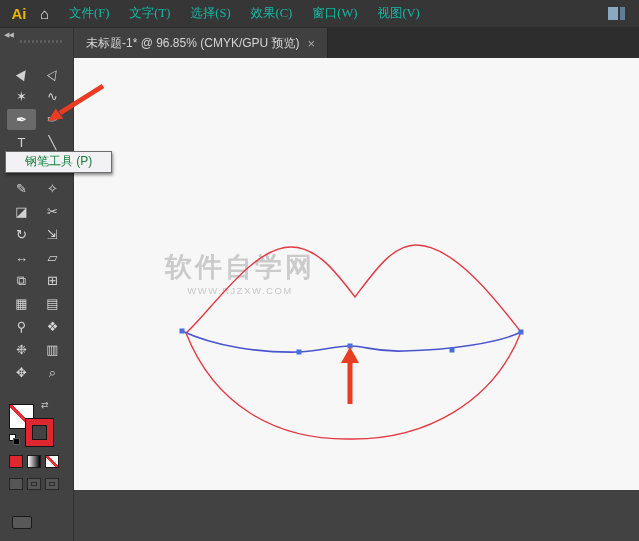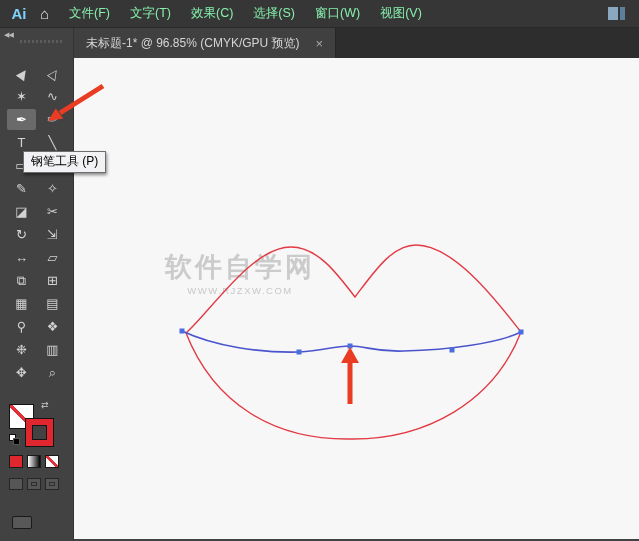--- a/index.html
+++ b/index.html
@@ -5,33 +5,33 @@
   * { margin:0; padding:0; box-sizing:border-box; }
   html,body { background:#222; }
   .app { position:relative; width:639px; height:541px; overflow:hidden;
          background:#424242; font-family:"Liberation Sans","DejaVu Sans",sans-serif; }
 
   
   .menubar { position:absolute; left:0; top:0; width:639px; height:28px;
              background:#363636; border-bottom:1px solid #2a2a2a;
              display:flex; align-items:center; }
   .logo { width:30px; margin-left:4px; text-align:center;
-          color:#7dd3fc; font-weight:bold; font-size:15px; }
+          color:#eab308; font-weight:bold; font-size:15px; }
   .home { color:#e8e8e8; font-size:15px; margin:0 10px 0 6px; }
   .menus { display:flex; }
-  .menu-item { color:#86efac; font-size:12.5px; padding:0 10px; line-height:27px; white-space:nowrap; }
+  .menu-item { color:#14b8a6; font-size:12.5px; padding:0 10px; line-height:27px; white-space:nowrap;font-family:Liberation Serif, serif; }
   .ws-icon { margin-left:auto; margin-right:14px; width:17px; height:13px; display:flex; gap:2px; }
   .ws-icon i { display:block; }
   .ws-icon .a { width:10px; background:#8aa8c0; }
   .ws-icon .b { width:5px;  background:#5d7f99; }
 
   
   .tabbar { position:absolute; left:74px; top:28px; width:565px; height:30px; background:#2d2d2d; }
   .tab { position:absolute; left:0; top:0; height:30px; background:#404040;
-         display:flex; align-items:center; padding:0 12px; gap:16px;
+         display:flex; align-items:center; padding:0 12px; gap:8px;
          border-right:1px solid #262626; }
   .tab-title { color:#d4d4d4; font-size:12px; white-space:nowrap; }
   .tab-close { color:#a8a8a8; font-size:13px; line-height:1; }
 
   
   .toolbar { position:absolute; left:0; top:28px; width:74px; height:513px;
              background:#424242; border-right:1px solid #333; }
   .collapse { position:absolute; left:4px; top:3px; color:#b8b8b8; font-size:7px; letter-spacing:-1px; }
   .grip { position:absolute; left:20px; right:10px; top:12px; height:3px;
           background:repeating-linear-gradient(90deg,#5d5d5d 0 2px, transparent 2px 4px); }
@@ -62,48 +62,48 @@
   .mbtn.grad  { background:linear-gradient(90deg,#ffffff,#000000); }
   .mbtn.none  { background:#fff;
                 background-image:linear-gradient(45deg,#ffffff 40%,#e03038 40%,#e03038 60%,#ffffff 60%); }
   .draw-row { position:absolute; left:9px; top:450px; display:flex; gap:4px; }
   .dbtn { width:14px; height:12px; border:1px solid #262626; background:#565656; }
   .dbtn.inner { box-shadow:inset 0 0 0 3px #565656, inset 0 0 0 4px #2e2e2e; }
   .screen-row { position:absolute; left:12px; top:488px; }
   .sbtn { width:20px; height:13px; border:1px solid #1a1a1a; background:#585858; border-radius:2px; }
 
   
-  .canvas { position:absolute; left:74px; top:58px; width:565px; height:481px; background:#f7f7f8; }
+  .canvas { position:absolute; left:74px; top:58px; width:565px; height:432px; background:#f7f7f8; }
   .art { position:absolute; left:0; top:0; }
   .wm1 { font-size:27px; font-weight:bold; fill:#a0a0a0; opacity:.5; letter-spacing:3px;
          font-family:"Liberation Sans","DejaVu Sans",sans-serif; }
   .wm2 { font-size:9.5px; fill:#a8a8a8; opacity:.6; letter-spacing:1.5px;
          font-family:"Liberation Sans","DejaVu Sans",sans-serif; }
 
   
-  .tooltip { position:absolute; left:23px; top:151px; z-index:60;
-             background:#f2f2f4; border:1px solid #6d6d6d; color:#000000;
-             font-size:12px; padding:1px 7px 2px; white-space:nowrap;
+  .tooltip { position:absolute; left:5px; top:151px; z-index:60;
+             background:#f2f2f4; border:1px solid #6d6d6d; color:#15803d;
+             font-size:12px; padding:1px 19px 2px; white-space:nowrap;
              box-shadow:1px 2px 3px rgba(0,0,0,.45); }
   .annot { position:absolute; left:0; top:0; width:639px; height:541px;
            z-index:50; pointer-events:none; }
 </style>
 </head>
 <body>
 
 <div class="app">
 
   <header class="menubar">
     <div class="logo">Ai</div>
     <div class="home">⌂</div>
     <nav class="menus">
       <span class="menu-item">文件(F)</span>
       <span class="menu-item">文字(T)</span>
+      <span class="menu-item">选择(S)</span>
       <span class="menu-item">效果(C)</span>
-      <span class="menu-item">选择(S)</span>
       <span class="menu-item">窗口(W)</span>
       <span class="menu-item">视图(V)</span>
     </nav>
     <div class="ws-icon">
         <i class="a"></i>
         <i class="b"></i>
       </div>
   </header>
 
   <div class="tabbar">

